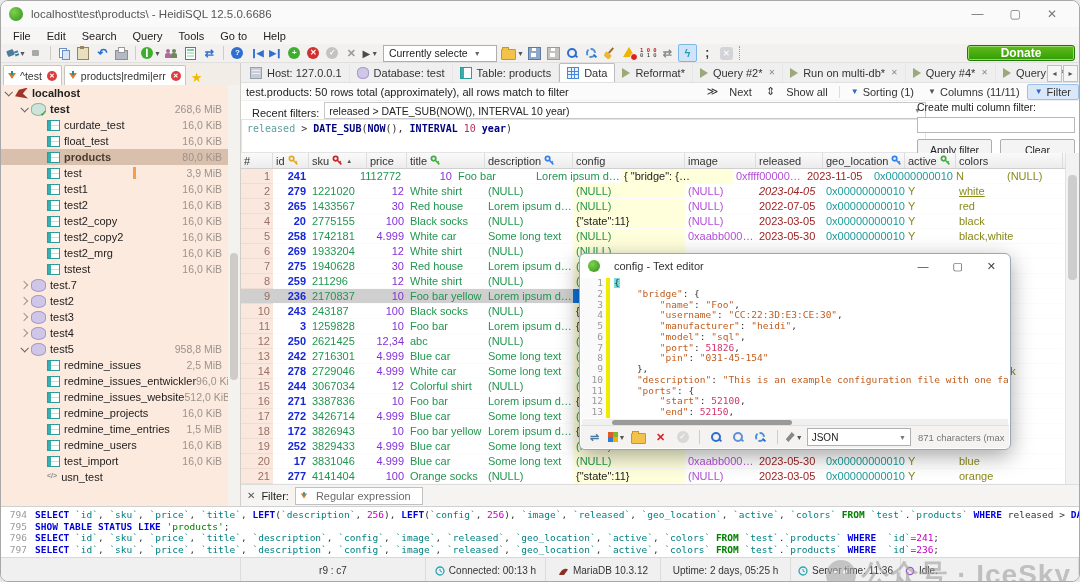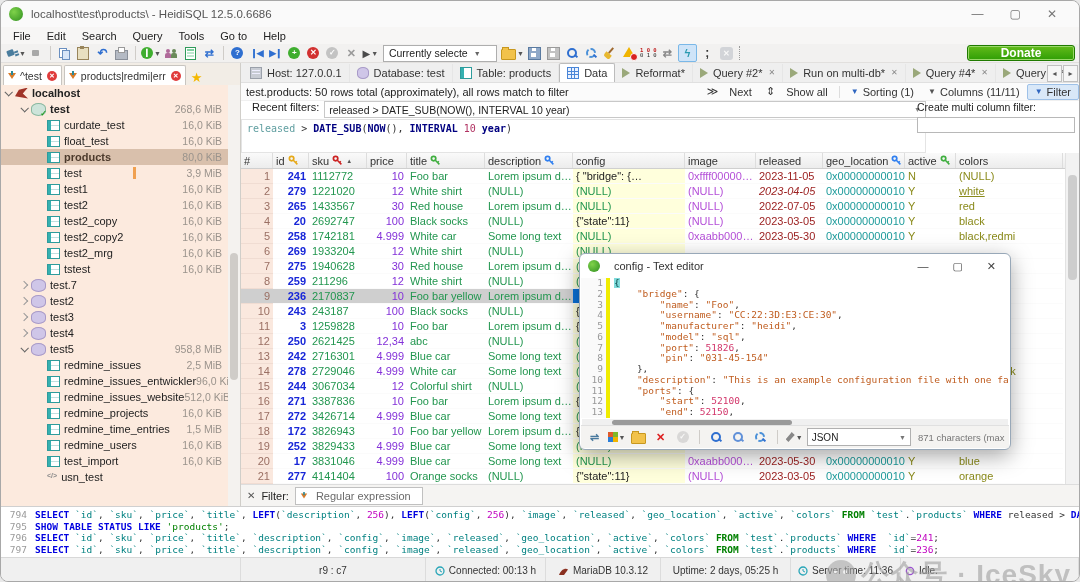--- a/index.html
+++ b/index.html
@@ -122,21 +122,21 @@
   .mi-query{width:0;height:0;border-top:5px solid transparent;border-bottom:5px solid transparent;border-left:8px solid #9aa87a;}
   .tabscroll{position:absolute;right:1px;top:2px;display:flex;gap:1px;}
   .tsbtn{width:13px;height:15px;border:1px solid #c0c0c0;background:#f6f6f6;font-size:8px;display:flex;align-items:center;justify-content:center;color:#555;}
   #inforow{position:absolute;left:0;top:20px;right:0;height:18px;display:flex;align-items:center;padding-left:5px;border-bottom:1px solid #f0f0f0;box-sizing:border-box;background:#fbfbfb;}
   .dim{color:#9aa2aa;}
   .ibtn{display:flex;align-items:center;gap:4px;padding:1px 7px;color:#333;}
   .ibtn .tri{font-size:8px;}
   .tri.blue{color:#2f66c0;} .tri.dark{color:#555;}
   .ibtn.hl{background:#d9e8f8;border:1px solid #9ec1e8;border-radius:2px;}
   .vsep{width:1px;height:12px;background:#ddd;margin:0 4px;}
-  #recentrow{position:absolute;left:0;top:38px;width:685px;height:18px;display:flex;align-items:flex-start;padding-left:11px;box-sizing:border-box;}
+  #recentrow{position:absolute;left:0;top:38px;width:685px;height:18px;display:flex;align-items:flex-end;padding-left:11px;box-sizing:border-box;}
   #recentcombo{flex:1;height:15px;border:1px solid #c8c8c8;background:#fff;display:flex;align-items:center;padding:0 4px;margin-left:5px;color:#222;font-size:10.5px;white-space:nowrap;overflow:hidden;}
   #recentcombo .car{margin-left:auto;font-size:7px;color:#888;}
   #filterbox{position:absolute;left:0;top:56px;width:685px;height:34px;background:#fff;border:1px solid #e4e4e4;box-sizing:border-box;font-family:"DejaVu Sans Mono",monospace;font-size:10px;padding:3px 5px;white-space:pre;}
   .t-c{color:#5f9ea0;} .t-k2{color:#000080;font-weight:bold;} .t-n2{color:#b03060;} .t-p{color:#333;}
   #multipanel{position:absolute;right:4px;top:38px;width:158px;}
   #multipanel .lab{font-size:10.5px;color:#222;height:14px;}
   #multiinput{width:100%;height:16px;border:1px solid #b8b8b8;background:#fff;box-sizing:border-box;margin-top:2px;}
   #multibtns{display:flex;gap:8px;margin-top:6px;}
   .pbtn{flex:1;height:19px;border:1px solid #adadad;background:#f4f4f4;border-radius:2px;display:flex;align-items:center;justify-content:center;font-size:10.5px;color:#222;}
   
@@ -574,20 +574,24 @@
         <span>released &gt; DATE_SUB(NOW(), INTERVAL 10 year)</span>
         <span class="car">▼</span>
       </span>
     </div>
 
     <div id="filterbox"><span class="t-c">released </span><span class="t-p">&gt; </span><span class="t-k2">DATE_SUB</span><span class="t-p">(</span><span class="t-k2">NOW</span><span class="t-p">(), </span><span class="t-k2">INTERVAL </span><span class="t-n2">10 </span><span class="t-k2">year</span><span class="t-p">)</span></div>
 
     <div id="multipanel">
       <div class="lab">Create multi column filter:</div>
       <input id="multiinput" style="">
+      <div id="multibtns">
+        <span class="pbtn">Apply filter</span>
+        <span class="pbtn">Clear</span>
+      </div>
     </div>
 
     <div id="gridhead">
         <span class="hcell" style="width: 32px; flex: 0 0 auto;">
           <span>#</span>
         </span>
         <span class="hcell" style="width: 36px; flex: 0 0 auto;">
           <span>id</span>
           <svg class="keysvg" width="11" height="11" viewBox="0 0 11 11">
             <circle cx="3.6" cy="3.6" r="2.2" fill="none" stroke="#e6a817" stroke-width="1.7"></circle>
@@ -643,21 +647,21 @@
           </svg>
         </span>
         <span class="hcell" style="width: 107px; flex: 0 0 auto;">
           <span>colors</span>
         </span>
       </div>
     <div id="gridbody">
         <div class="grow">
           <span class="cell rn" style="width: 32px; flex: 0 0 auto;">1</span>
           <span class="cell id" style="width: 36px; flex: 0 0 auto;">241</span>
-          <span class="cell sku" style="width: 58px; flex: 0 0 auto;">1112772</span>
+          <span class="cell sku" style="width: 58px; flex: 0 0 auto; margin-left: 48px;">1112772</span>
           <span class="cell price" style="width: 40px; flex: 0 0 auto;">10</span>
           <span class="cell title" style="width: 78px; flex: 0 0 auto;">Foo bar</span>
           <span class="cell desc" style="width: 88px; flex: 0 0 auto;">Lorem ipsum d…</span>
           <span class="cell config" style="width: 112px; flex: 0 0 auto;">{  "bridge": {…</span>
           <span class="cell image" style="width: 71px; flex: 0 0 auto;">0xffff00000…</span>
           <span class="cell rel" style="width: 67px; flex: 0 0 auto;">2023-11-05</span>
           <span class="cell geo" style="width: 82px; flex: 0 0 auto;">0x00000000010…</span>
           <span class="cell act" style="width: 51px; flex: 0 0 auto;">N</span>
           <span class="cell colors nullv" style="width: 107px; flex: 0 0 auto;">(NULL)</span>
         </div>
@@ -685,21 +689,21 @@
           <span class="cell config nullv" style="width: 112px; flex: 0 0 auto;">(NULL)</span>
           <span class="cell image nullv" style="width: 71px; flex: 0 0 auto;">(NULL)</span>
           <span class="cell rel" style="width: 67px; flex: 0 0 auto;">2022-07-05</span>
           <span class="cell geo" style="width: 82px; flex: 0 0 auto;">0x00000000010…</span>
           <span class="cell act" style="width: 51px; flex: 0 0 auto;">Y</span>
           <span class="cell colors" style="width: 107px; flex: 0 0 auto;">red</span>
         </div>
         <div class="grow">
           <span class="cell rn" style="width: 32px; flex: 0 0 auto;">4</span>
           <span class="cell id" style="width: 36px; flex: 0 0 auto;">20</span>
-          <span class="cell sku" style="width: 58px; flex: 0 0 auto;">2692747</span>
+          <span class="cell sku" style="width: 58px; flex: 0 0 auto;">2775155</span>
           <span class="cell price" style="width: 40px; flex: 0 0 auto;">100</span>
           <span class="cell title" style="width: 78px; flex: 0 0 auto;">Black socks</span>
           <span class="cell desc nullv" style="width: 88px; flex: 0 0 auto;">(NULL)</span>
           <span class="cell config" style="width: 112px; flex: 0 0 auto;">{"state":11}</span>
           <span class="cell image nullv" style="width: 71px; flex: 0 0 auto;">(NULL)</span>
           <span class="cell rel" style="width: 67px; flex: 0 0 auto;">2023-03-05</span>
           <span class="cell geo" style="width: 82px; flex: 0 0 auto;">0x00000000010…</span>
           <span class="cell act" style="width: 51px; flex: 0 0 auto;">Y</span>
           <span class="cell colors" style="width: 107px; flex: 0 0 auto;">black</span>
         </div>
@@ -708,21 +712,21 @@
           <span class="cell id" style="width: 36px; flex: 0 0 auto;">258</span>
           <span class="cell sku" style="width: 58px; flex: 0 0 auto;">1742181</span>
           <span class="cell price" style="width: 40px; flex: 0 0 auto;">4.999</span>
           <span class="cell title" style="width: 78px; flex: 0 0 auto;">White car</span>
           <span class="cell desc" style="width: 88px; flex: 0 0 auto;">Some long text</span>
           <span class="cell config nullv" style="width: 112px; flex: 0 0 auto;">(NULL)</span>
           <span class="cell image" style="width: 71px; flex: 0 0 auto;">0xaabb000…</span>
           <span class="cell rel" style="width: 67px; flex: 0 0 auto;">2023-05-30</span>
           <span class="cell geo" style="width: 82px; flex: 0 0 auto;">0x00000000010…</span>
           <span class="cell act" style="width: 51px; flex: 0 0 auto;">Y</span>
-          <span class="cell colors" style="width: 107px; flex: 0 0 auto;">black,redmi</span>
+          <span class="cell colors" style="width: 107px; flex: 0 0 auto;">black,white</span>
         </div>
         <div class="grow">
           <span class="cell rn" style="width: 32px; flex: 0 0 auto;">6</span>
           <span class="cell id" style="width: 36px; flex: 0 0 auto;">269</span>
           <span class="cell sku" style="width: 58px; flex: 0 0 auto;">1933204</span>
           <span class="cell price" style="width: 40px; flex: 0 0 auto;">12</span>
           <span class="cell title" style="width: 78px; flex: 0 0 auto;">White shirt</span>
           <span class="cell desc nullv" style="width: 88px; flex: 0 0 auto;">(NULL)</span>
           <span class="cell config nullv" style="width: 112px; flex: 0 0 auto;">(NULL)</span>
           <span class="cell image" style="width: 71px; flex: 0 0 auto;"></span>

